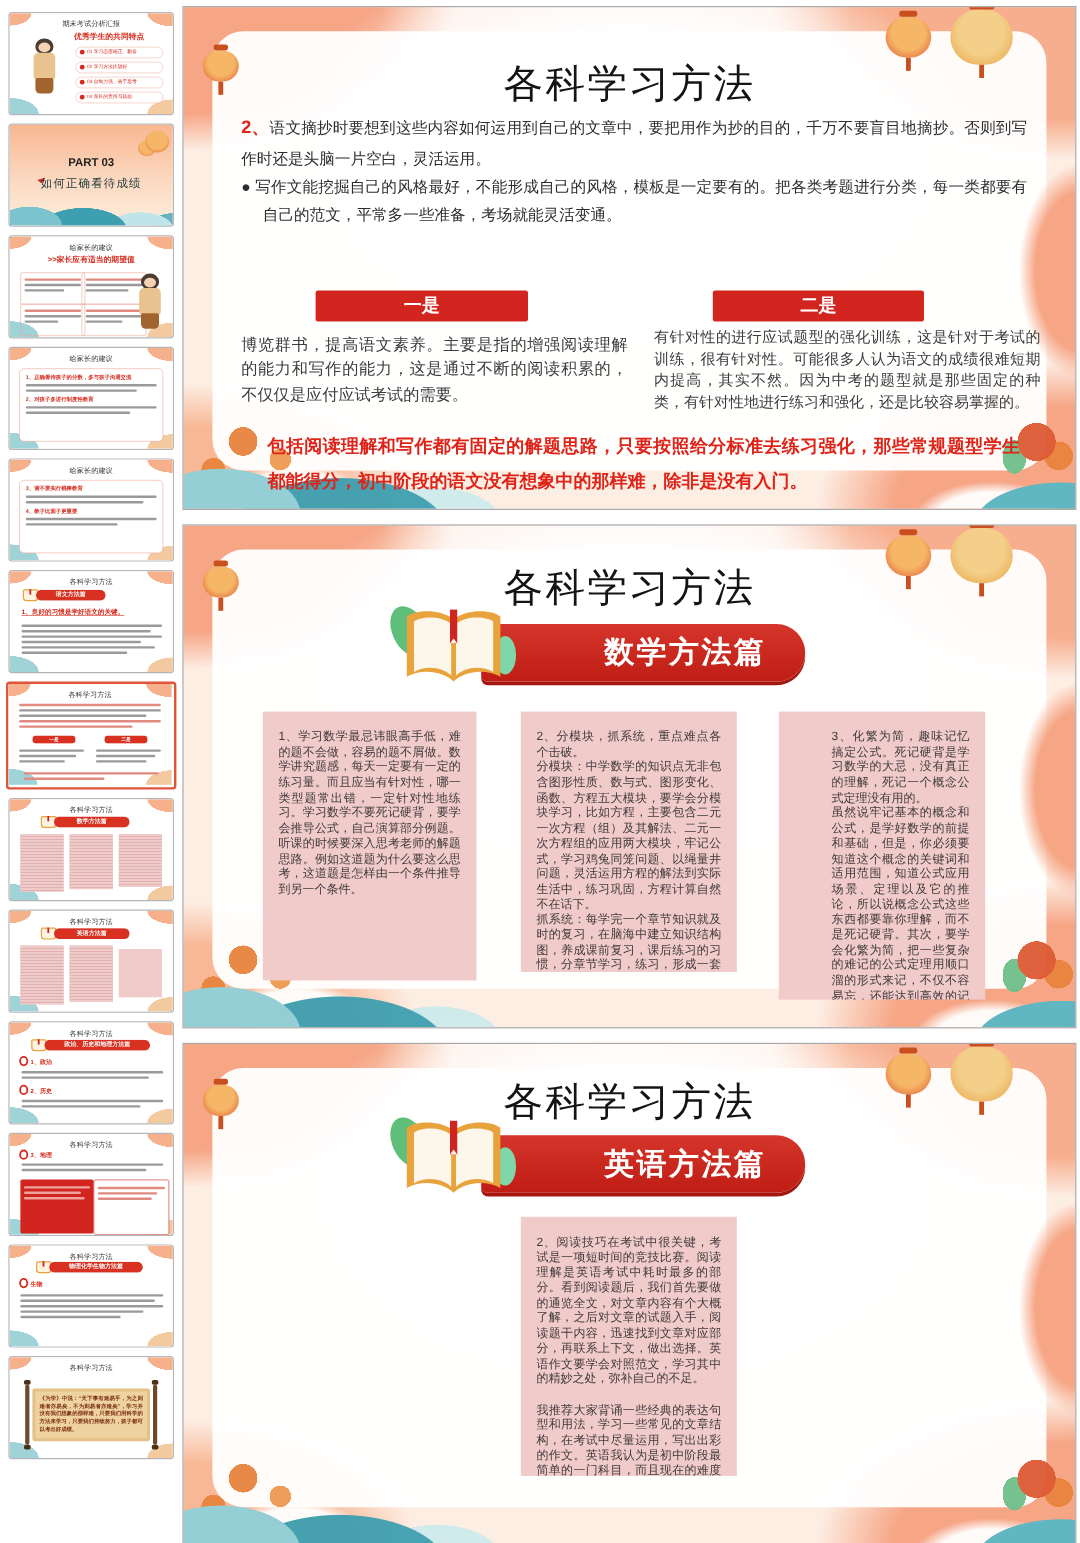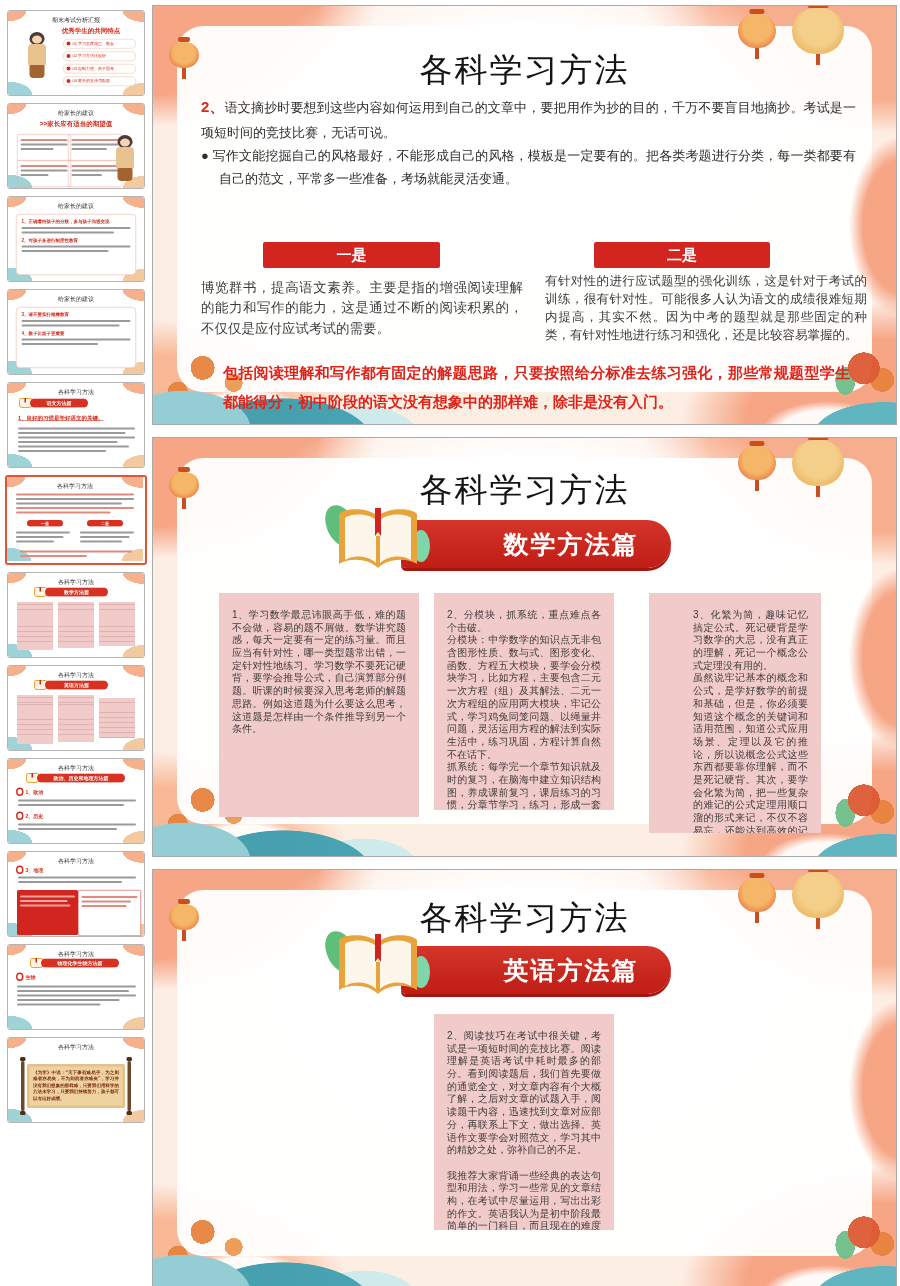--- a/index.html
+++ b/index.html
@@ -128,20 +128,30 @@
         </div>
         <div style="position:absolute;left:110px;right:16px;top:56px;">
           <div class="t1-item"><span class="dotr"></span><span>01  学习态度端正、勤奋</span></div>
           <div class="t1-item"><span class="dotr"></span><span>02  学习方法比较好</span></div>
           <div class="t1-item"><span class="dotr"></span><span>03  自制力强、善于思考</span></div>
           <div class="t1-item"><span class="dotr"></span><span>04  家长的支持与鼓励</span></div>
         </div>
       </div>
     </div>
 
+    <div class="thumb">
+      <div class="ti art">
+        <div class="lan-s" style="right:28px;top:26px;width:30px;height:26px;"></div>
+        <div class="lan-s" style="right:6px;top:10px;width:40px;height:36px;"></div>
+        <div class="kite" style="left:46px;top:88px;"></div>
+        <div class="part-big">PART 03</div>
+        <div class="part-sub">如何正确看待成绩</div>
+        <div class="art-teal"></div>
+      </div>
+    </div>
 
     <div class="thumb">
       <div class="ti">
         <div class="t-title">给家长的建议</div>
         <div class="t-sub">&gt;&gt;家长应有适当的期望值</div>
         <div style="position:absolute;left:18px;top:60px;width:94px;height:44px;border:1px solid #eba89b;border-radius:4px;padding:4px 6px;">
             <div class="lnr"></div>
             <div class="ln"></div>
             <div class="ln" style="width:70%"></div>
           </div>
@@ -340,21 +350,21 @@
       <div class="panel"></div>
       <div class="dec lan" style="left:16px;top:36px;width:30px;height:26px;"></div>
       <div class="dec lan" style="right:120px;top:8px;width:38px;height:34px;"></div>
       <div class="dec lan" style="right:52px;top:2px;width:52px;height:46px;background:radial-gradient(circle at 50% 40%,#f3cf8a 0 50%,#e8a23f 100%);"></div>
       <div class="dec dec-r"></div>
       <div class="dec dec-bl"></div>
       <div class="dec dec-br"></div>
       <div class="zcontent">
         <div class="slide-title" style="top:42px;">各科学习方法</div>
         <div class="s1-p" style="top:88px;">
-          <span class="pnum">2、</span><span>语文摘抄时要想到这些内容如何运用到自己的文章中，要把用作为抄的目的，千万不要盲目地摘抄。考试是一项短时间的竞技比赛，无话可说。</span>
+          <span class="pnum">2、</span><span>语文摘抄时要想到这些内容如何运用到自己的文章中，要把用作为抄的目的，千万不要盲目地摘抄。否则到写作时还是头脑一片空白，灵活运用。</span>
         </div>
         <div class="s1-p" style="top:138px;padding-left:18px;text-indent:-18px;">
           <span>●</span> <span>写作文能挖掘自己的风格最好，不能形成自己的风格，模板是一定要有的。把各类考题进行分类，每一类都要有自己的范文，平常多一些准备，考场就能灵活变通。</span>
         </div>
         <div class="pill" style="left:110px;top:236px;width:177px;">一是</div>
         <div class="pill" style="left:441px;top:236px;width:176px;">二是</div>
         <div class="s1-col" style="left:392px;top:266px;width:322px;font-size:12.5px;line-height:1.45;">有针对性的进行应试题型的强化训练，这是针对于考试的训练，很有针对性。可能很多人认为语文的成绩很难短期内提高，其实不然。因为中考的题型就是那些固定的种类，有针对性地进行练习和强化，还是比较容易掌握的。</div>
         <div class="s1-col" style="left:48px;top:272px;width:322px;font-size:13.5px;">博览群书，提高语文素养。主要是指的增强阅读理解的能力和写作的能力，这是通过不断的阅读积累的，不仅仅是应付应试考试的需要。</div>
         <div class="s1-foot" style="top:352px;">包括阅读理解和写作都有固定的解题思路，只要按照给分标准去练习强化，那些常规题型学生都能得分，初中阶段的语文没有想象中的那样难，除非是没有入门。</div>
       </div>
@@ -378,21 +388,21 @@
               <ellipse cx="18" cy="26" rx="14" ry="22" fill="#5fbf7a" transform="rotate(-25 18 26)"></ellipse>
               <ellipse cx="98" cy="46" rx="9" ry="16" fill="#7fd6a8"></ellipse>
               <path d="M55 16 C42 6 20 9 16 14 L16 64 C28 57 46 59 55 68 C64 59 82 57 94 64 L94 14 C90 9 68 6 55 16 Z" fill="#e8a33d"></path>
               <path d="M53 20 C44 12 26 14 22 18 L22 60 C32 54 46 56 53 63 Z" fill="#fdf6ea"></path>
               <path d="M57 20 C66 12 84 14 88 18 L88 60 C78 54 64 56 57 63 Z" fill="#fdf6ea"></path>
               <rect x="52" y="8" width="6" height="28" fill="#cf2420"></rect>
               <path d="M52 36 L55 32 L58 36 Z" fill="#fdeee4"></path>
             </svg>
           </div>
         </div>
-        <div class="colbox" style="left:66px;top:155px;width:200px;height:224px;">1、学习数学最忌讳眼高手低，难的题不会做，容易的题不屑做。数学讲究题感，每天一定要有一定的练习量。而且应当有针对性，哪一类型题常出错，一定针对性地练习。学习数学不要死记硬背，要学会推导公式，自己演算部分例题。听课的时候要深入思考老师的解题思路。例如这道题为什么要这么思考，这道题是怎样由一个条件推导到另一个条件。</div>
+        <div class="colbox" style="left:66px;top:155px;width:178px;height:224px;">1、学习数学最忌讳眼高手低，难的题不会做，容易的题不屑做。数学讲究题感，每天一定要有一定的练习量。而且应当有针对性，哪一类型题常出错，一定针对性地练习。学习数学不要死记硬背，要学会推导公式，自己演算部分例题。听课的时候要深入思考老师的解题思路。例如这道题为什么要这么思考，这道题是怎样由一个条件推导到另一个条件。</div>
         <div class="colbox" style="left:281px;top:155px;width:180px;height:217px;">2、分模块，抓系统，重点难点各个击破。
 分模块：中学数学的知识点无非包含图形性质、数与式、图形变化、函数、方程五大模块，要学会分模块学习，比如方程，主要包含二元一次方程（组）及其解法、二元一次方程组的应用两大模块，牢记公式，学习鸡兔同笼问题、以绳量井问题，灵活运用方程的解法到实际生活中，练习巩固，方程计算自然不在话下。
 抓系统：每学完一个章节知识就及时的复习，在脑海中建立知识结构图，养成课前复习，课后练习的习惯，分章节学习，练习，形成一套知识体系，这样，不管是练习、复习还是考试的时候都容易提取运用。</div>
         <div class="colbox" style="left:496px;top:155px;width:172px;height:240px;padding-left:44px;">3、化繁为简，趣味记忆搞定公式。死记硬背是学习数学的大忌，没有真正的理解，死记一个概念公式定理没有用的。
 虽然说牢记基本的概念和公式，是学好数学的前提和基础，但是，你必须要知道这个概念的关键词和适用范围，知道公式应用场景、定理以及它的推论，所以说概念公式这些东西都要靠你理解，而不是死记硬背。其次，要学会化繁为简，把一些复杂的难记的公式定理用顺口溜的形式来记，不仅不容易忘，还能达到高效的记忆效果。
 提醒孩子，草稿纸的使用非常重要。草稿除了帮助我们验算，还有一个重要的功能就是帮助检查纠错。所以平常做题要养成整齐地打草稿的习惯，按照一定的顺序使用草稿纸。这样检查的时候就方便得多。</div>
       </div>
     </section>
 
     <section class="slide" style="top:869px;">

